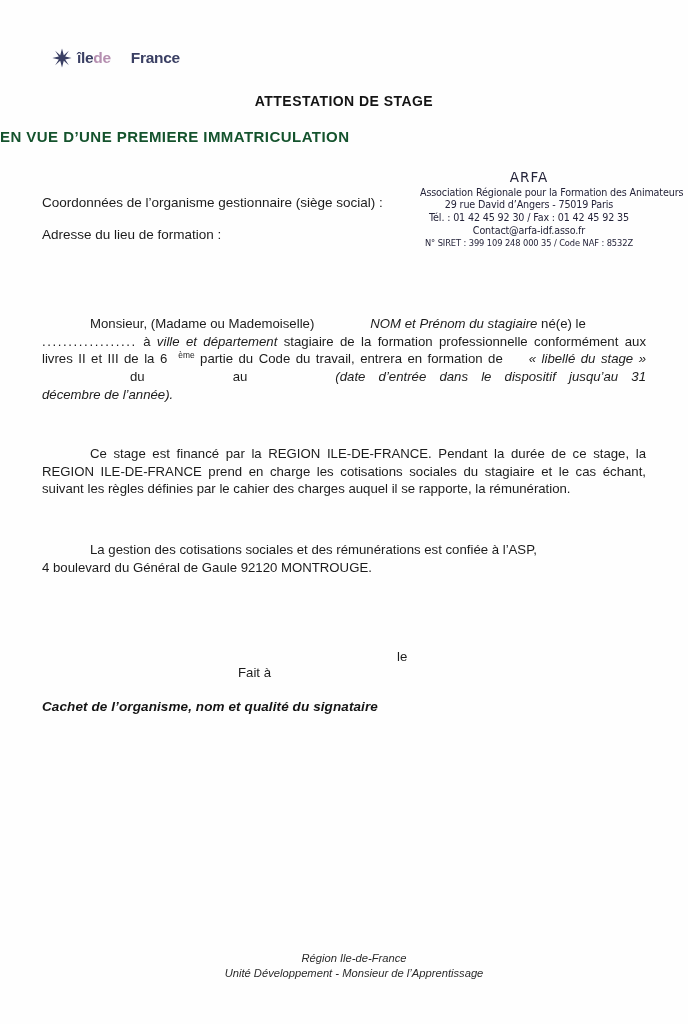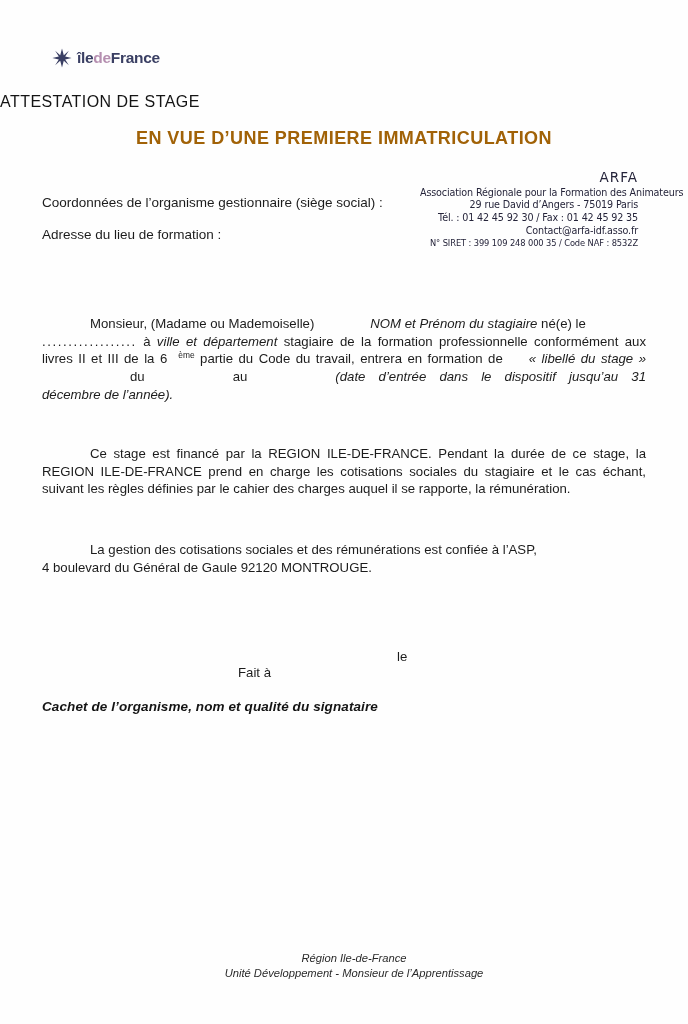--- a/index.html
+++ b/index.html
@@ -40,63 +40,64 @@
   }
   .logo-word {
     font-size: 15.5px;
     font-weight: bold;
     letter-spacing: -0.3px;
     line-height: 1;
     white-space: nowrap;
   }
   .logo-ile   { color: #3a3f63; }
   .logo-de    { color: #b58fb0; }
-  .logo-fr    { color: #3a3f63; }
+  .logo-fr    { color: #3a3f63; margin-left: 20px; }
 
   
   .doc-title {
     position: absolute;
     left: 0;
     right: 0;
     top: 93px;
-    font-size: 16px;
-    font-weight: normal;
+    text-align: center;
+    font-size: 14px;
+    font-weight: bold;
     letter-spacing: 0.45px;
     color: #141414;
   }
   .doc-subtitle {
     position: absolute;
     left: 0;
     right: 0;
     top: 128px;
-    text-align: center;
-    font-size: 18px;
+    text-align: left;
+    font-size: 15px;
     font-weight: bold;
     letter-spacing: 0.45px;
-    color: #a16207;
+    color: #14532d;
   }
 
   
   .field-label {
     position: absolute;
     left: 42px;
     font-size: 13.5px;
     color: #1c1c1c;
     white-space: nowrap;
   }
   .field-label.l1 { top: 195px; }
   .field-label.l2 { top: 227px; }
 
   
   .org-block {
     position: absolute;
     left: 420px;
     top: 170px;
     width: 218px;
-    text-align: right;
+    text-align: center;
     color: #25243a;
     font-family: "DejaVu Sans", sans-serif;
   }
   .org-name {
     font-size: 13.5px;
     letter-spacing: 1px;
     line-height: 1.15;
     margin-bottom: 1px;
   }
   .org-line {

